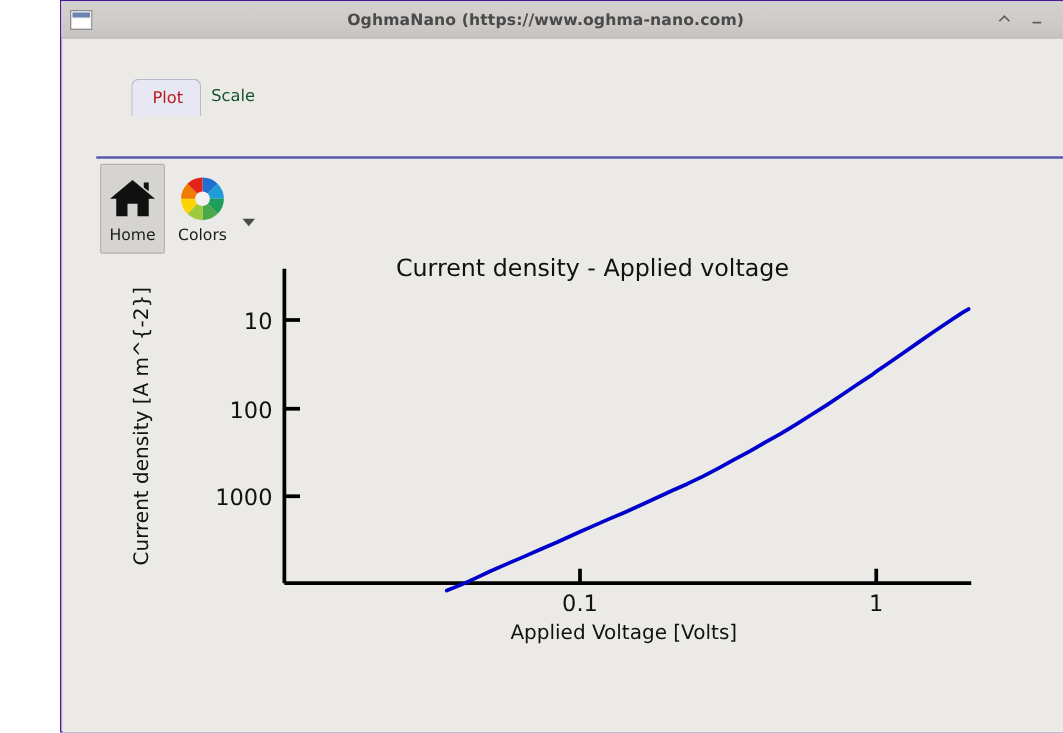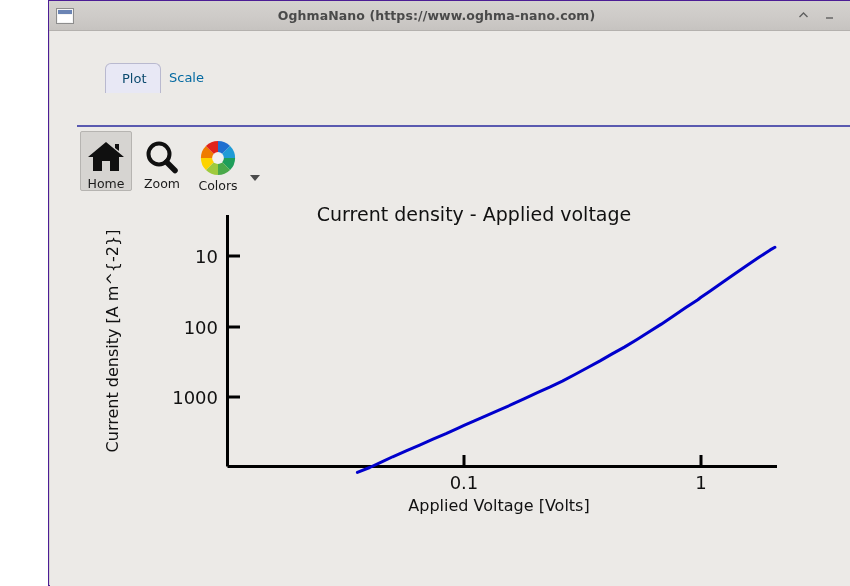--- a/index.html
+++ b/index.html
@@ -103,31 +103,31 @@
     width: 795px;
     height: 34px;
   }
   .tab {
     position: absolute;
     bottom: 0;
     height: 30px;
     line-height: 30px;
     padding: 0 13px;
     font-size: 13px;
-    color: #0369a1;
+    color: #14532d;
     box-sizing: border-box;
     text-align: center;
     cursor: default;
   }
   .tab.active {
     background: #e8e8f5;
     border: 1px solid #b9b9cf;
     border-bottom: none;
     border-radius: 6px 6px 0 0;
-    color: #0c4a6e;
+    color: #b91c1c;
     padding-left: 16px;
   }
   .tab.inactive {
     background: transparent;
     border: none;
   }
   #tab-underline {
     position: absolute;
     left: 27px;
     top: 94px;
@@ -140,21 +140,21 @@
   #toolbar {
     position: absolute;
     left: 30px;
     top: 100px;
     height: 72px;
     display: flex;
     align-items: flex-start;
   }
   .tool {
     width: 52px;
-    height: 60px;
+    height: 72px;
     margin-right: 4px;
     box-sizing: border-box;
     display: flex;
     flex-direction: column;
     align-items: center;
     justify-content: flex-start;
     padding-top: 7px;
     border: 1px solid transparent;
     border-radius: 2px;
     cursor: default;
@@ -263,29 +263,20 @@
       <div class="tool pressed">
         <span class="glyph">
           <svg width="40" height="36" viewBox="0 0 40 36">
             <path d="M20 3 L38 18 L33 18 L33 32 L24 32 L24 22 L16 22 L16 32 L7 32 L7 18 L2 18 Z" fill="#101010"></path>
             <path d="M29 5 L33 5 L33 12 L29 9 Z" fill="#101010"></path>
           </svg>
         </span>
         <span class="tlabel">Home</span>
       </div>
 
-      <div class="tool">
-        <span class="glyph">
-          <svg width="40" height="36" viewBox="0 0 40 36">
-            <circle cx="17" cy="15" r="10.5" fill="none" stroke="#101010" stroke-width="4"></circle>
-            <path d="M24.5 23 L33 31.5" stroke="#101010" stroke-width="5.5" stroke-linecap="round"></path>
-          </svg>
-        </span>
-        <span class="tlabel">Zoom</span>
-      </div>
 
 
       <div class="tool">
         <span class="glyph">
           <svg width="40" height="38" viewBox="0 0 40 40">
             <g transform="translate(20,20)">
               <g stroke="none">
                 <path d="M0 0 L0 -18 A18 18 0 0 1 12.73 -12.73 Z" fill="#1f6fd0"></path>
                 <path d="M0 0 L12.73 -12.73 A18 18 0 0 1 18 0 Z" fill="#1f9bd6"></path>
                 <path d="M0 0 L18 0 A18 18 0 0 1 12.73 12.73 Z" fill="#1e9e5a"></path>

